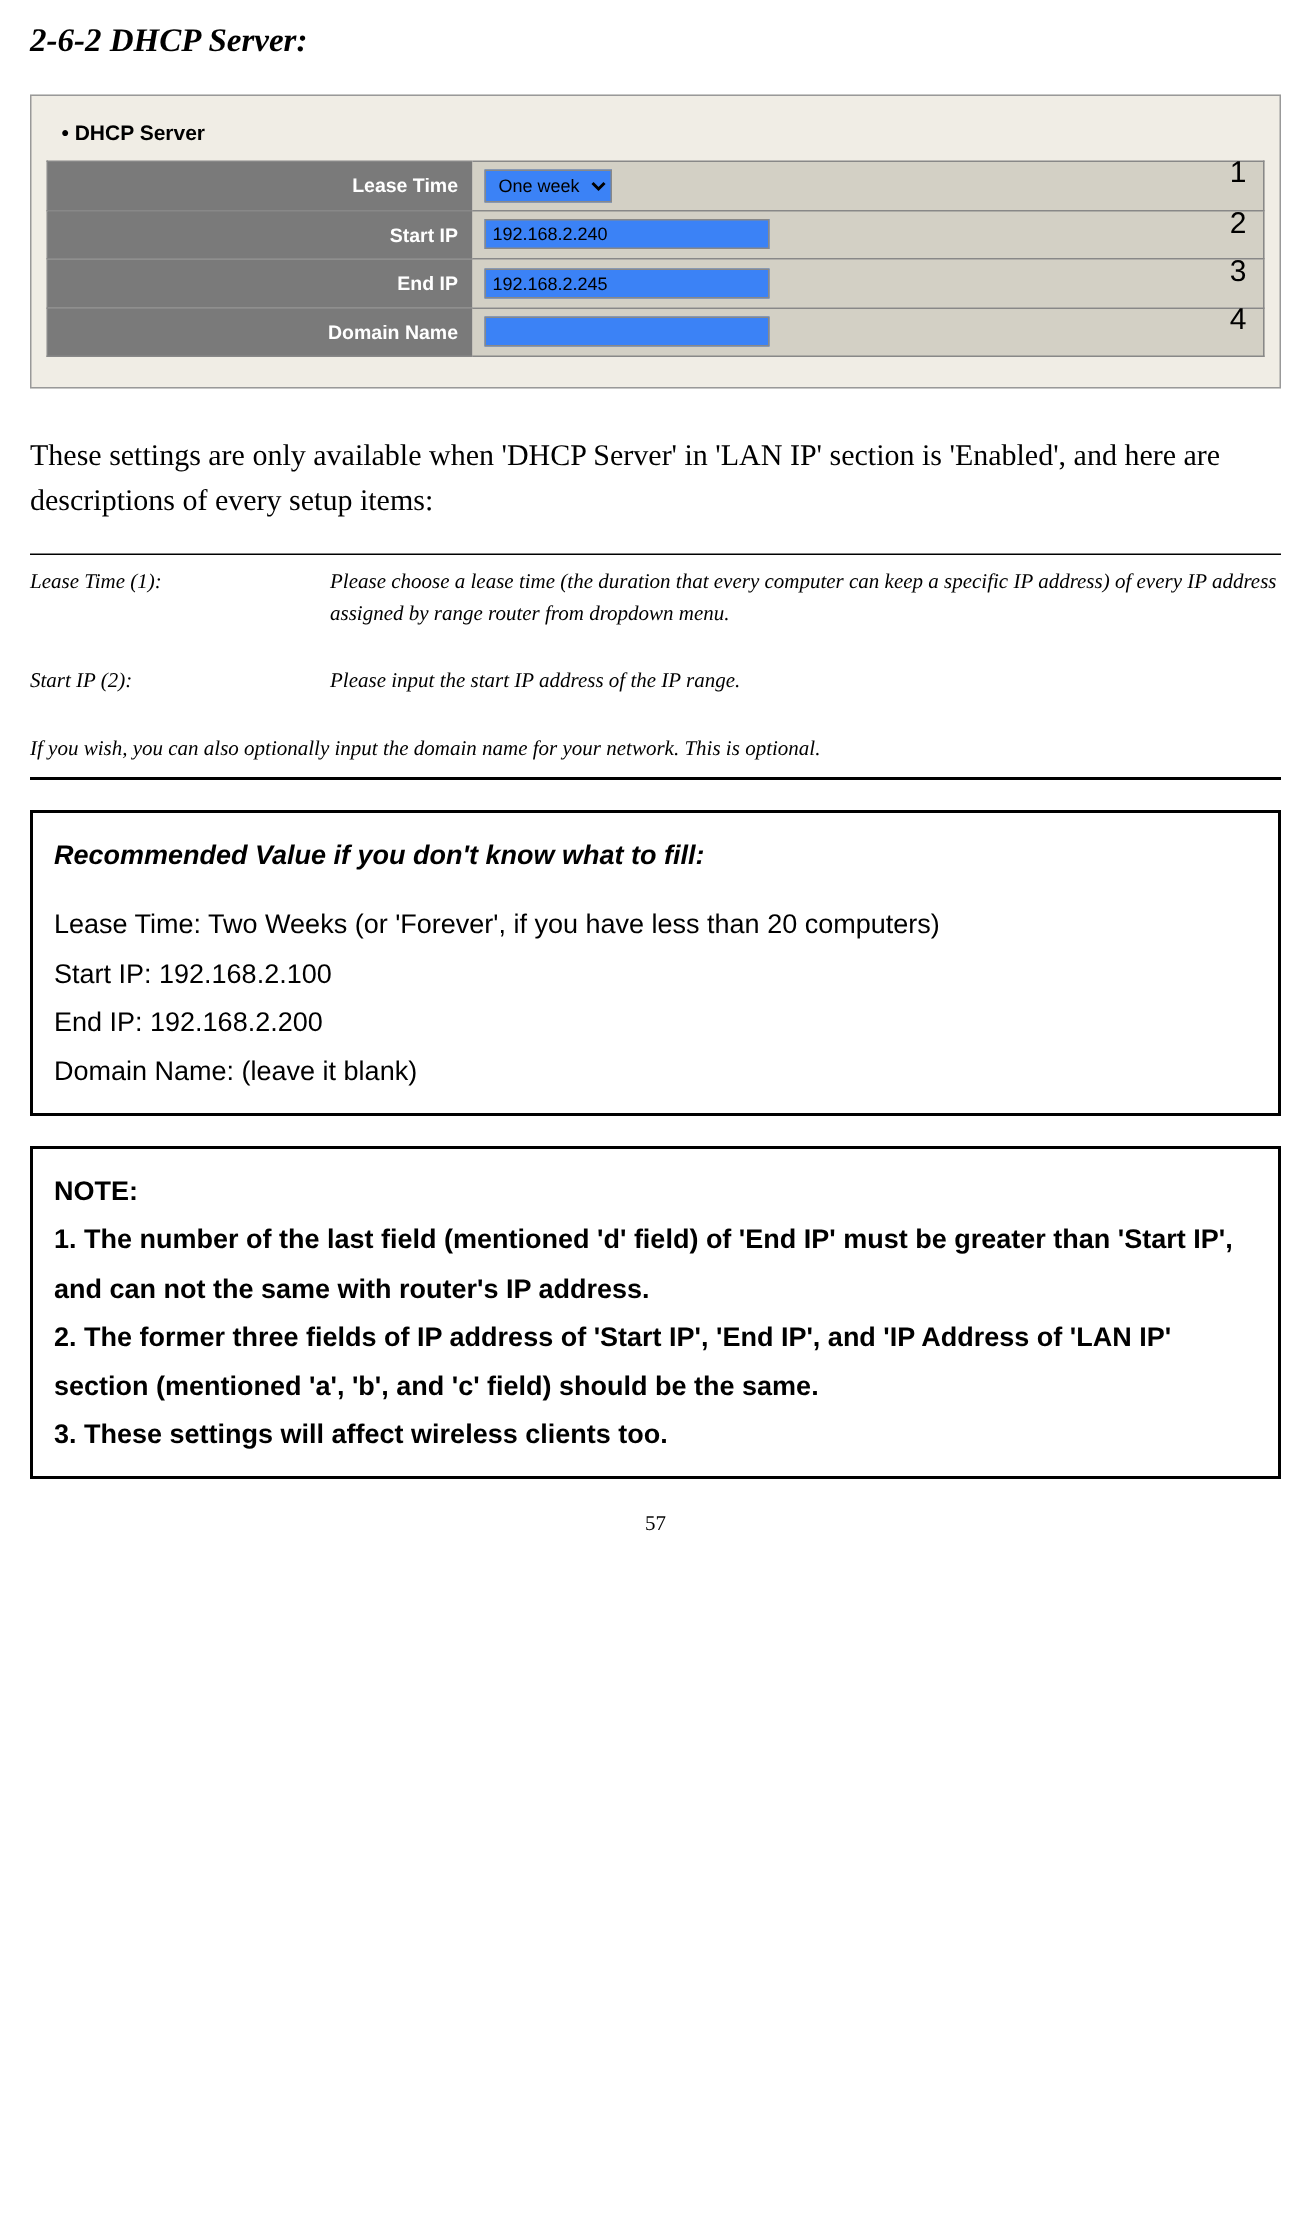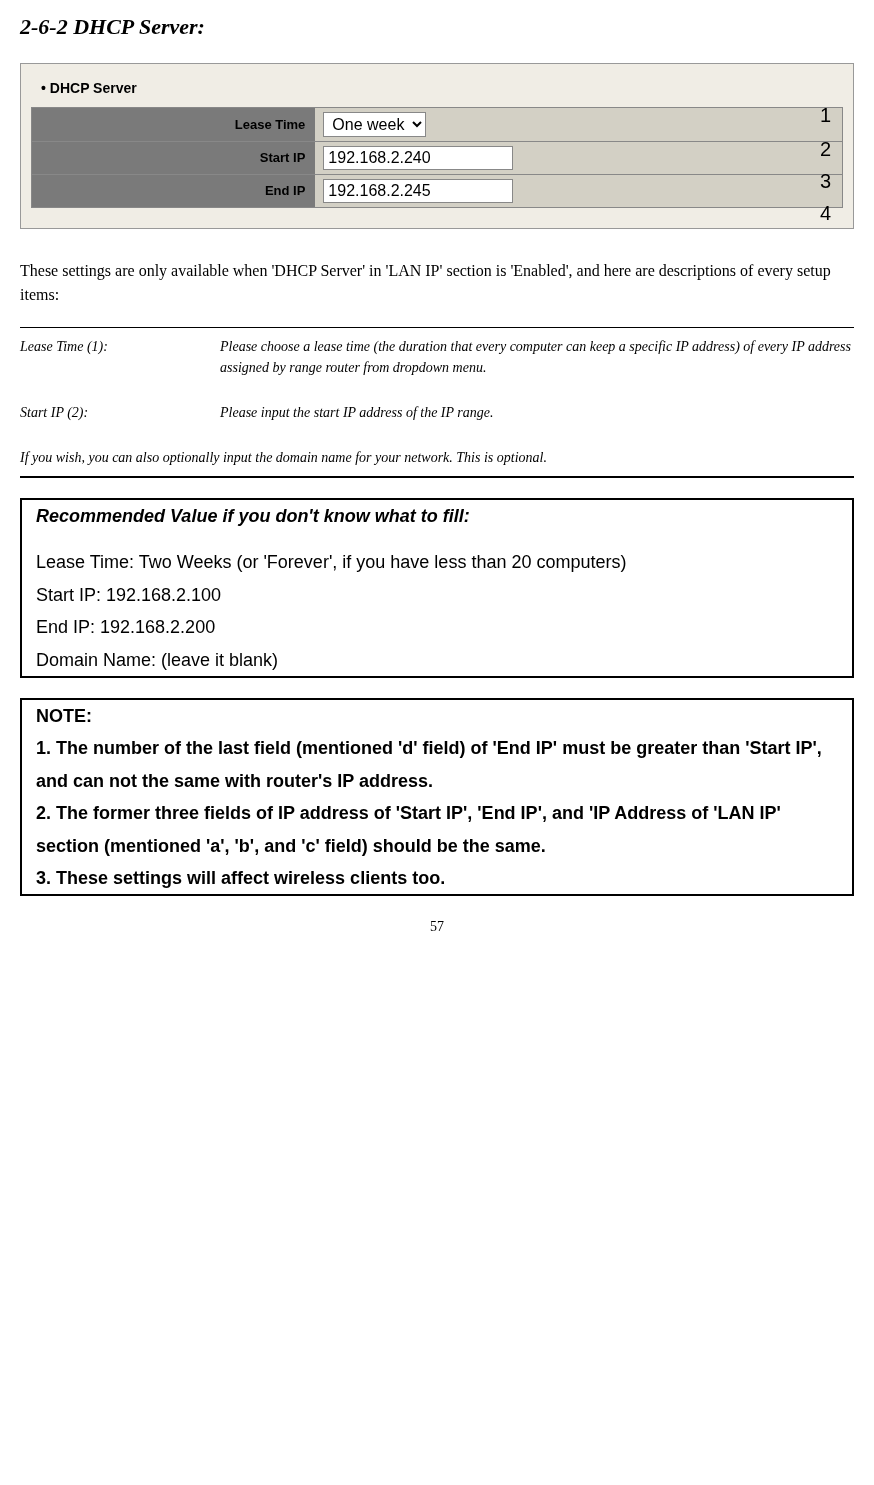--- a/index.html
+++ b/index.html
@@ -37,48 +37,48 @@
       width: 100%;
       border-collapse: collapse;
       font-family: Arial, sans-serif;
       font-size: 13px;
     }
     .config-table tr {
       border: 1px solid #888;
     }
     .config-table td.label {
       background: #7a7a7a;
-      color: #000000;
+      color: #ffffff;
       font-weight: bold;
       text-align: right;
       padding: 6px 10px;
       width: 35%;
     }
     .config-table td.field {
       background: #d3d0c5;
       padding: 4px 8px;
     }
     .config-table input[type="text"], .config-table select {
       font-family: Arial, sans-serif;
-      font-size: 16px;
+      font-size: 12px;
       border: 1px solid #888;
       padding: 2px 4px;
-      background: #ffffff;
+      background: #3b82f6;
     }
     .config-table input[type="text"] {
       width: 180px;
     }
     .callout-num {
       position: absolute;
       right: 22px;
       font-family: Arial, sans-serif;
       font-size: 20px;
     }
     .body-text {
-      font-size: 16px;
+      font-size: 20px;
       margin: 20px 0;
     }
     hr {
       border: none;
       border-top: 1px solid #000;
       margin: 8px 0;
     }
     .def-list {
       font-size: 14px;
     }
@@ -90,21 +90,21 @@
       font-style: italic;
       width: 200px;
       flex-shrink: 0;
     }
     .def-desc {
       font-style: italic;
       flex: 1;
     }
     .box {
       border: 2px solid #000;
-      padding: 0 14px;
+      padding: 12px 14px;
       margin: 20px 0;
       font-family: Arial, Helvetica, sans-serif;
       font-size: 18px;
       line-height: 1.8;
     }
     .box .box-title {
       font-weight: bold;
       font-style: italic;
       margin-bottom: 14px;
     }
@@ -140,20 +140,26 @@
     <tr>
       <td class="label">Start IP</td>
       <td class="field">
         <input type="text" value="192.168.2.240" style="">
       </td>
     </tr>
     <tr>
       <td class="label">End IP</td>
       <td class="field">
         <input type="text" value="192.168.2.245" style="">
+      </td>
+    </tr>
+    <tr>
+      <td class="label">Domain Name</td>
+      <td class="field">
+        <input type="text" value="" style="">
       </td>
     </tr>
   </tbody>
     </table>
   <span class="callout-num" style="top:36px">1</span>
   <span class="callout-num" style="top:70px">2</span>
   <span class="callout-num" style="top:102px">3</span>
   <span class="callout-num" style="top:134px">4</span>
 </div>
 

